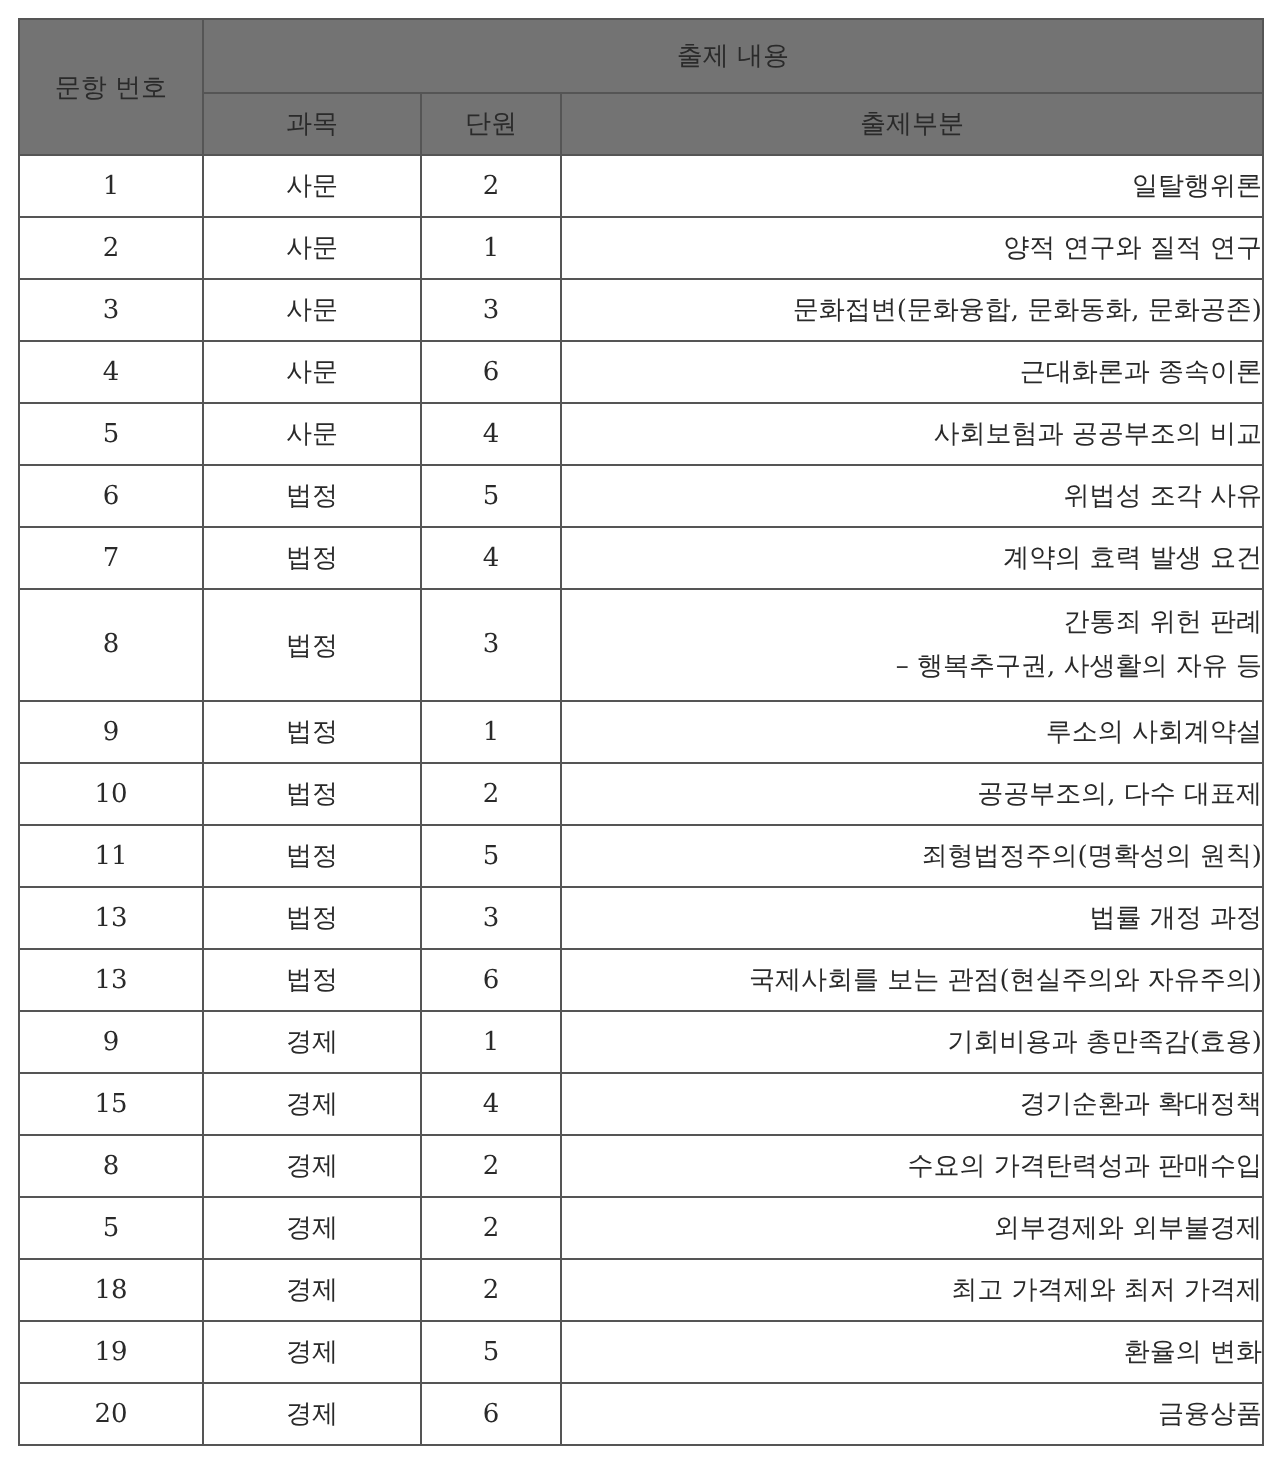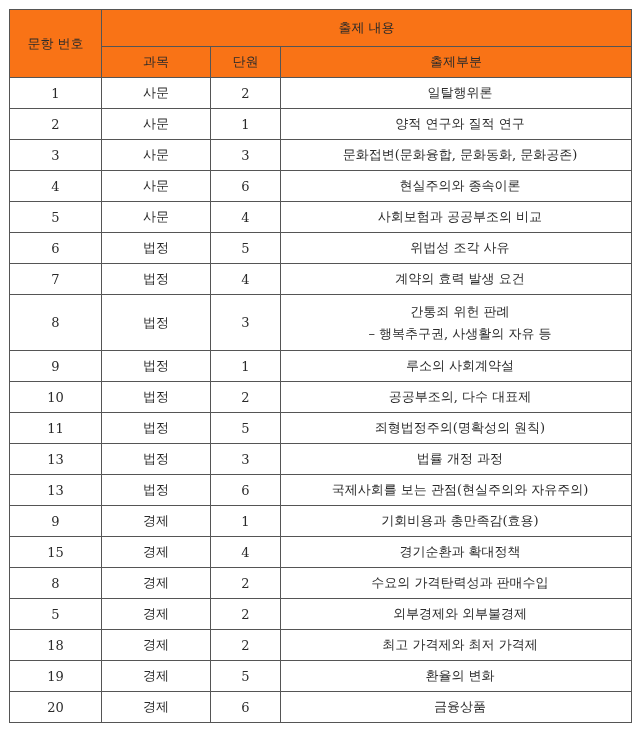--- a/index.html
+++ b/index.html
@@ -2,25 +2,25 @@
 <html><head>
 <meta charset="utf-8">
 <style>
   html, body { margin: 0; padding: 0; background: #ffffff; }
   body { width: 640px; height: 737px; position: relative; overflow: hidden;
          font-family: "DejaVu Serif", "Liberation Serif", serif; color: #2a2a2a; }
   table { position: absolute; left: 9px; top: 9px; width: 622px; border-collapse: collapse;
           table-layout: fixed; font-size: 13px; }
   col.c1 { width: 92px; } col.c2 { width: 109px; } col.c3 { width: 70px; } col.c4 { width: 351px; }
   th, td { border: 1px solid #555555; padding: 0; }
-  th { background: #f97316; font-weight: normal; text-align: center; }
+  th { background: #737373; font-weight: normal; text-align: center; }
   tr.h1 th { height: 36px; }
   tr.h2 th { height: 30px; text-align: center; }
   td { height: 30px; text-align: center; }
-  td.topic { text-align: center; padding-left: 8px; }
+  td.topic { text-align: right; padding-left: 8px; }
   tr.tall td { height: 55px; }
   .line { display: block; line-height: 22px; }
 </style>
 </head>
 <body>
 
 <table>
   <colgroup>
       <col class="c1">
       <col class="c2">
@@ -54,21 +54,21 @@
       <tr>
         <td>3</td>
         <td>사문</td>
         <td>3</td>
         <td class="topic"><span class="">문화접변(문화융합, 문화동화, 문화공존)</span></td>
       </tr>
       <tr>
         <td>4</td>
         <td>사문</td>
         <td>6</td>
-        <td class="topic"><span class="">현실주의와 종속이론</span></td>
+        <td class="topic"><span class="">근대화론과 종속이론</span></td>
       </tr>
       <tr>
         <td>5</td>
         <td>사문</td>
         <td>4</td>
         <td class="topic"><span class="">사회보험과 공공부조의 비교</span></td>
       </tr>
       <tr>
         <td>6</td>
         <td>법정</td>

